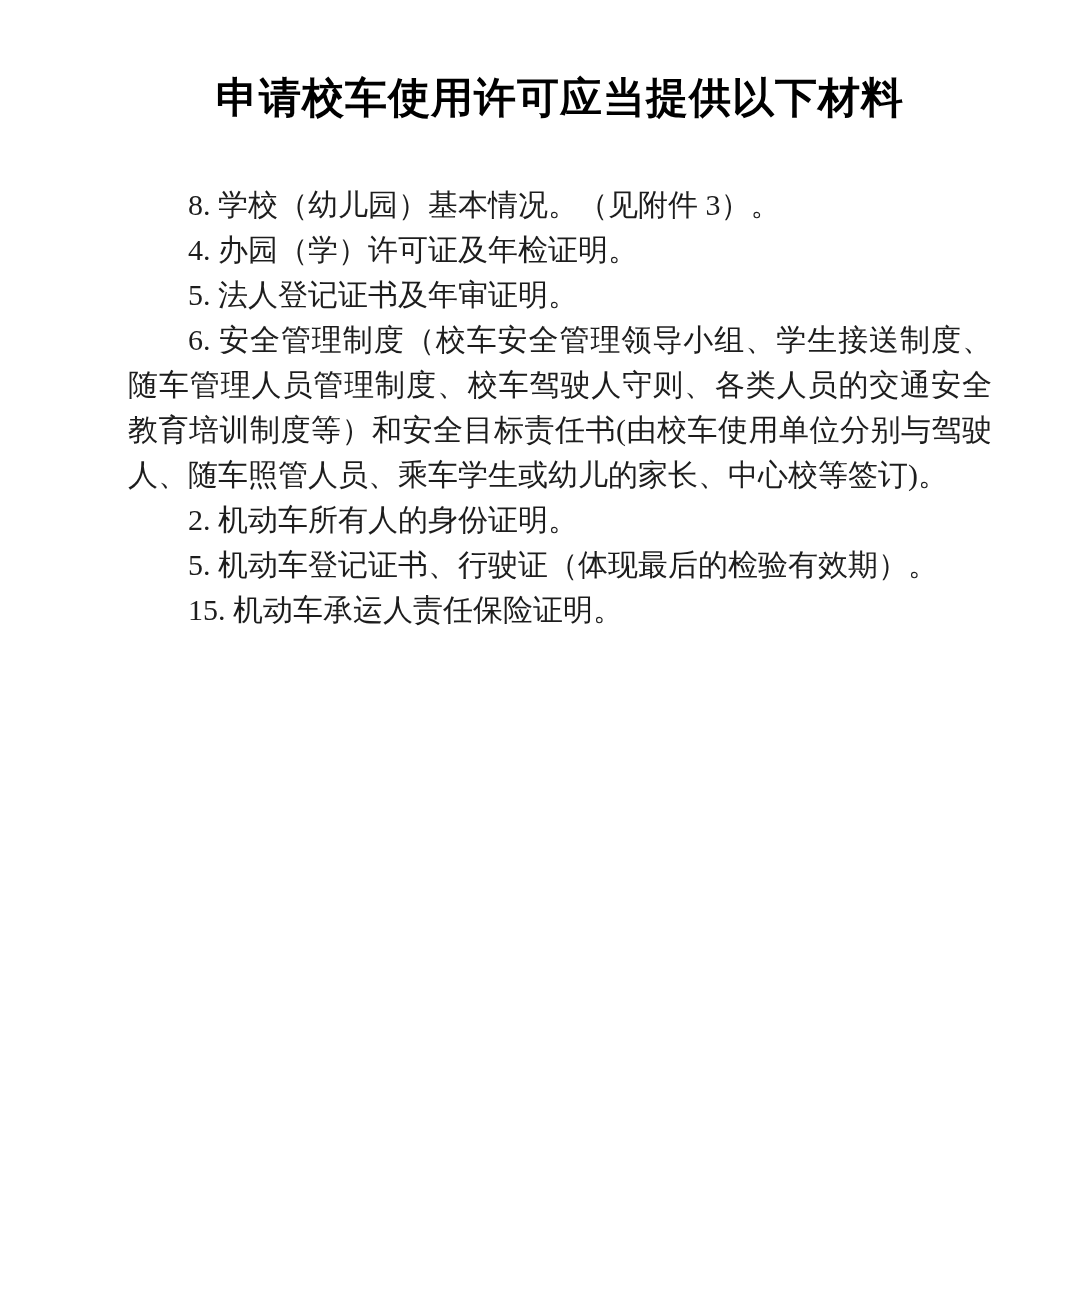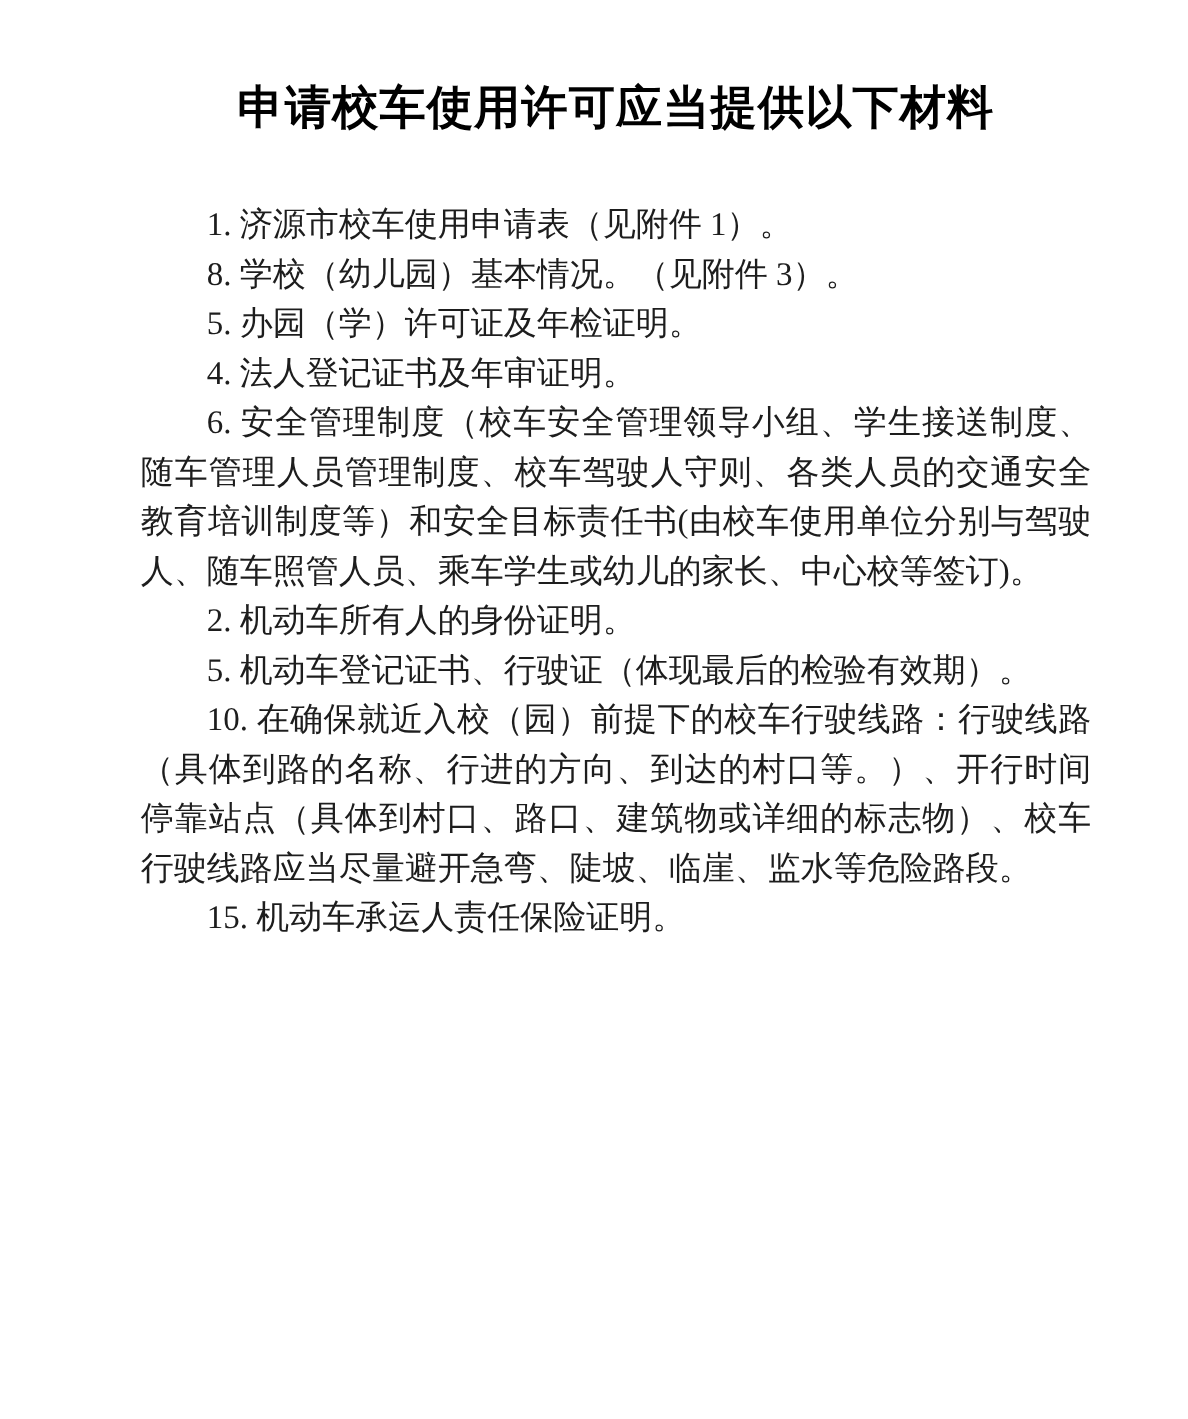--- a/index.html
+++ b/index.html
@@ -37,22 +37,20 @@
     word-break: break-all;
   }
 </style>
 </head>
 <body>
 
 <div class="page">
   <h1 class="doc-title">申请校车使用许可应当提供以下材料</h1>
 
 
-  <p class="doc-par">1. 济源市校车使用申请表（见附件 1）。</p>
   <p class="doc-par">8. 学校（幼儿园）基本情况。（见附件 3）。</p>
-  <p class="doc-par">5. 办园（学）许可证及年检证明。</p>
-  <p class="doc-par">4. 法人登记证书及年审证明。</p>
+  <p class="doc-par">4. 办园（学）许可证及年检证明。</p>
+  <p class="doc-par">5. 法人登记证书及年审证明。</p>
   <p class="doc-par">6. 安全管理制度（校车安全管理领导小组、学生接送制度、随车管理人员管理制度、校车驾驶人守则、各类人员的交通安全教育培训制度等）和安全目标责任书(由校车使用单位分别与驾驶人、随车照管人员、乘车学生或幼儿的家长、中心校等签订)。</p>
   <p class="doc-par">2. 机动车所有人的身份证明。</p>
   <p class="doc-par">5. 机动车登记证书、行驶证（体现最后的检验有效期）。</p>
-  <p class="doc-par">10. 在确保就近入校（园）前提下的校车行驶线路：行驶线路（具体到路的名称、行进的方向、到达的村口等。）、开行时间停靠站点（具体到村口、路口、建筑物或详细的标志物）、校车行驶线路应当尽量避开急弯、陡坡、临崖、监水等危险路段。</p>
   <p class="doc-par">15. 机动车承运人责任保险证明。</p>
 </div>
 
 </body></html>

